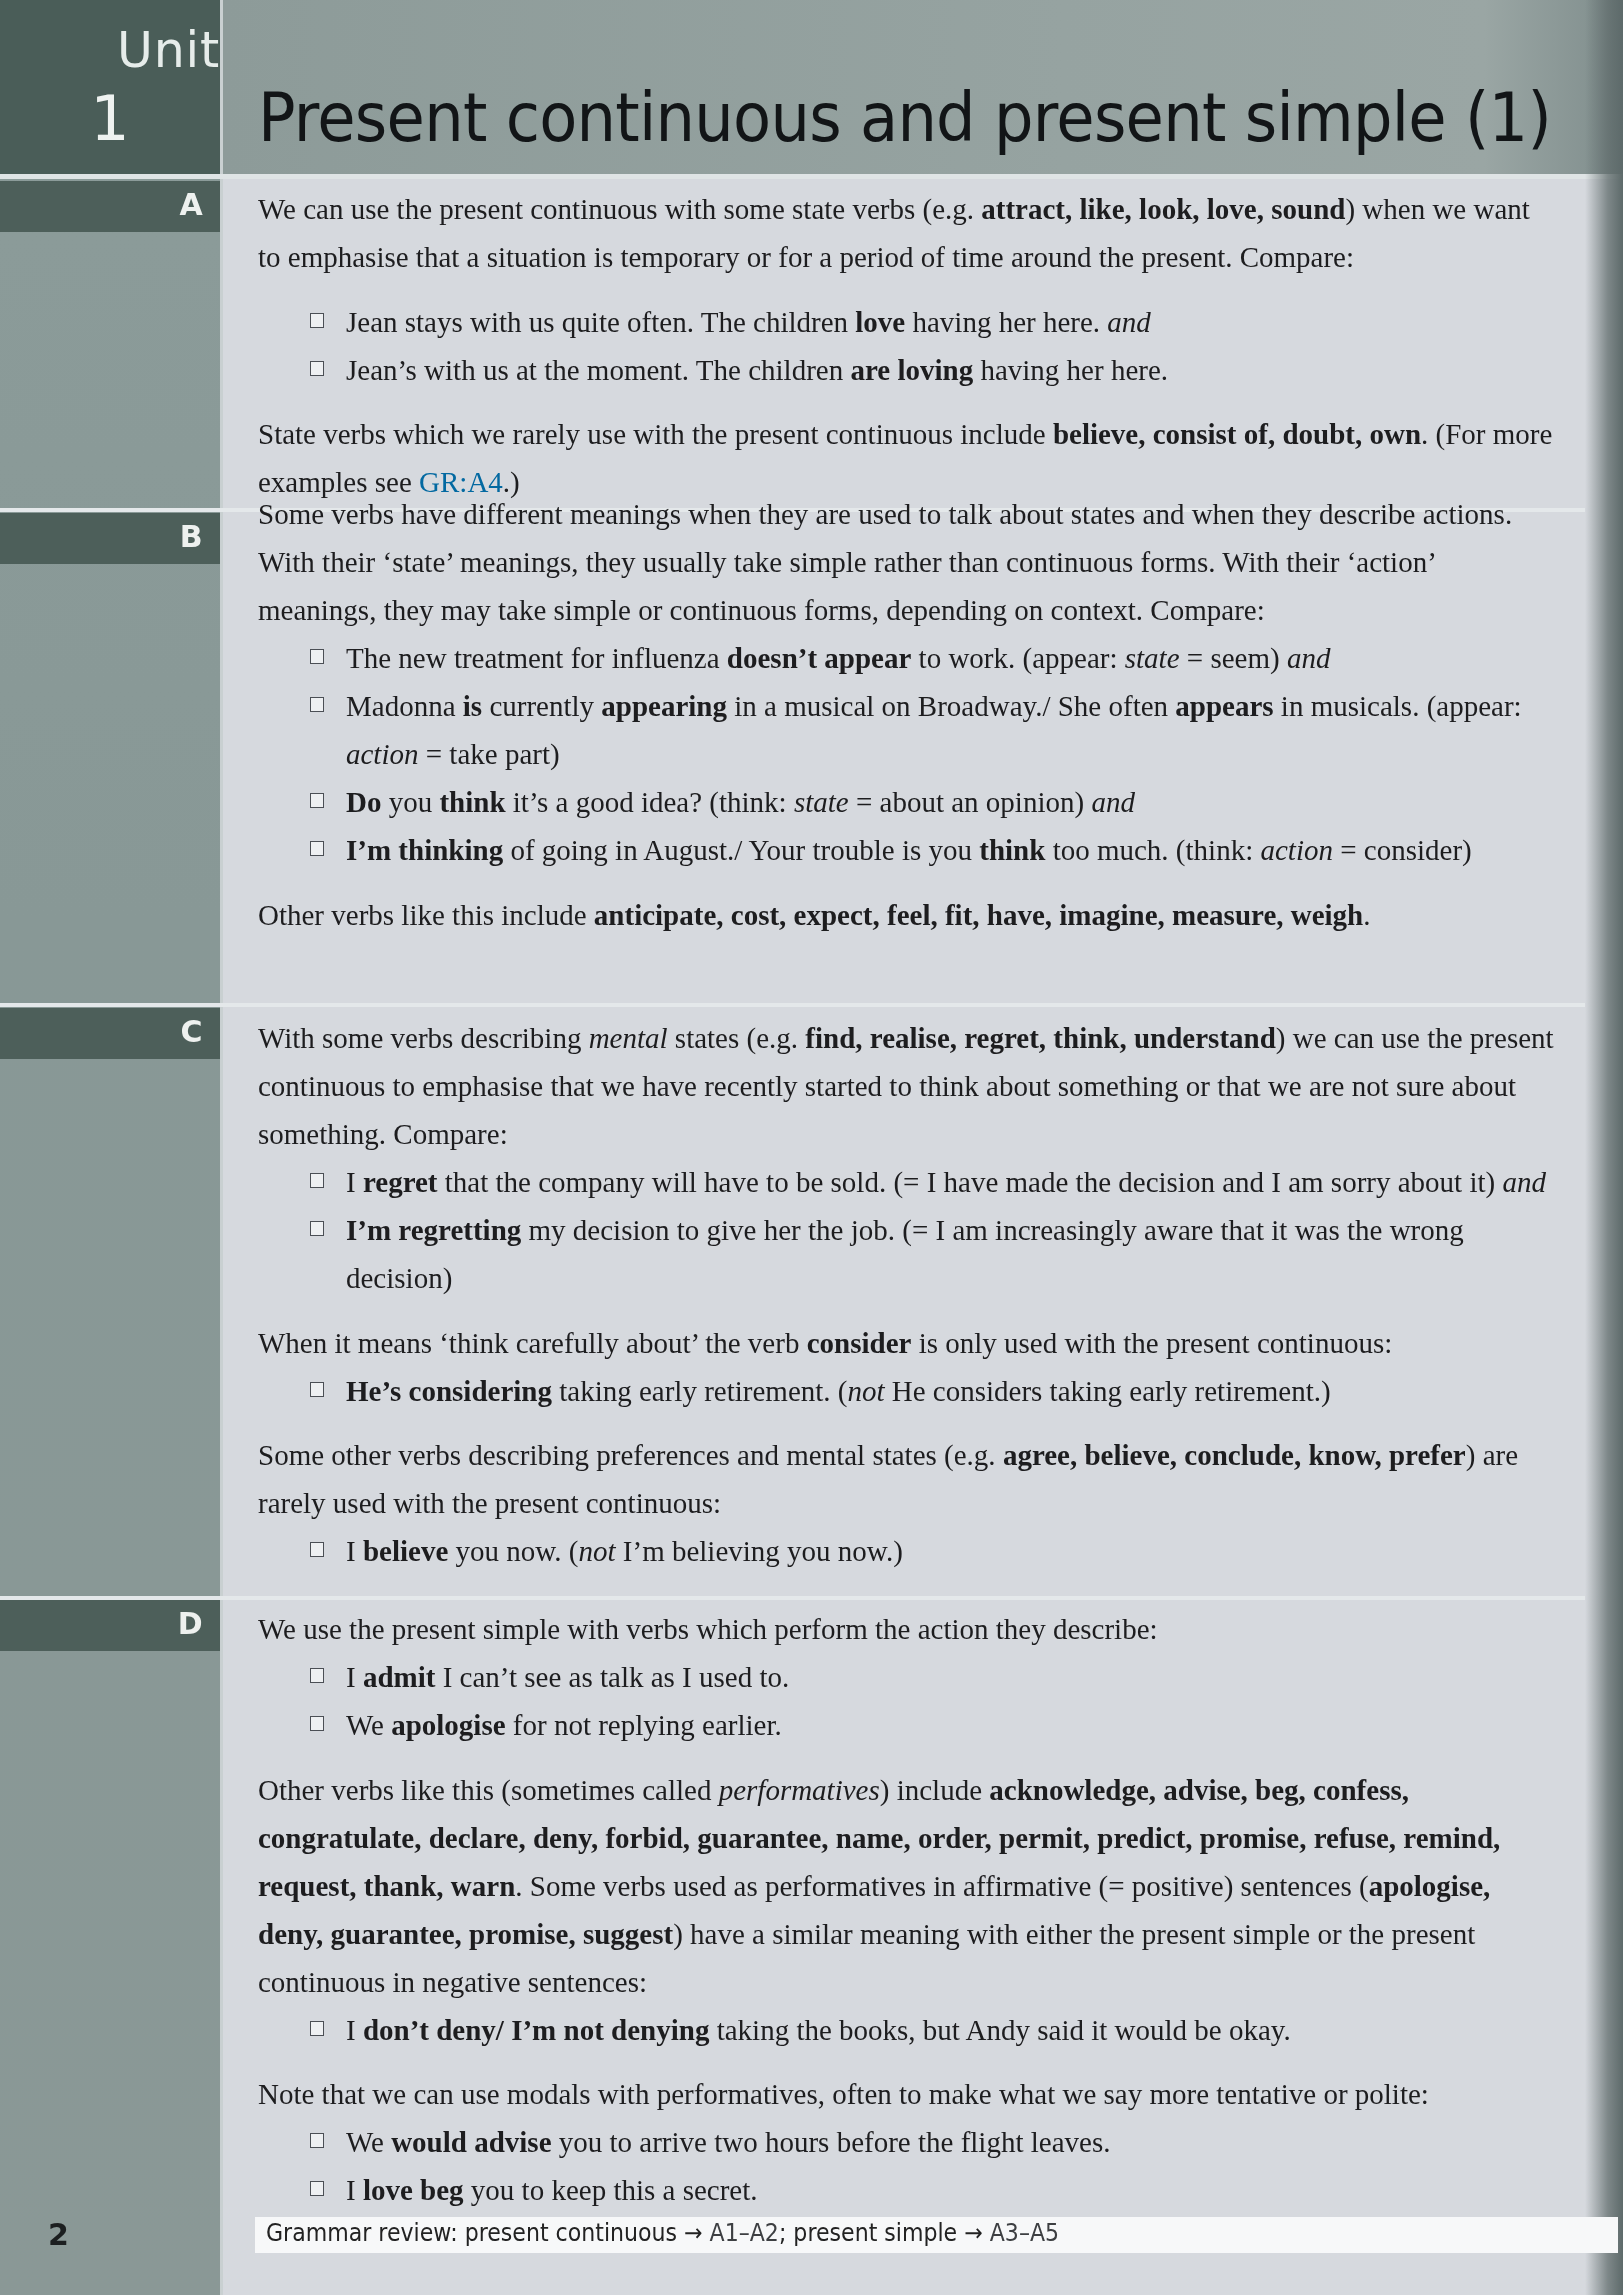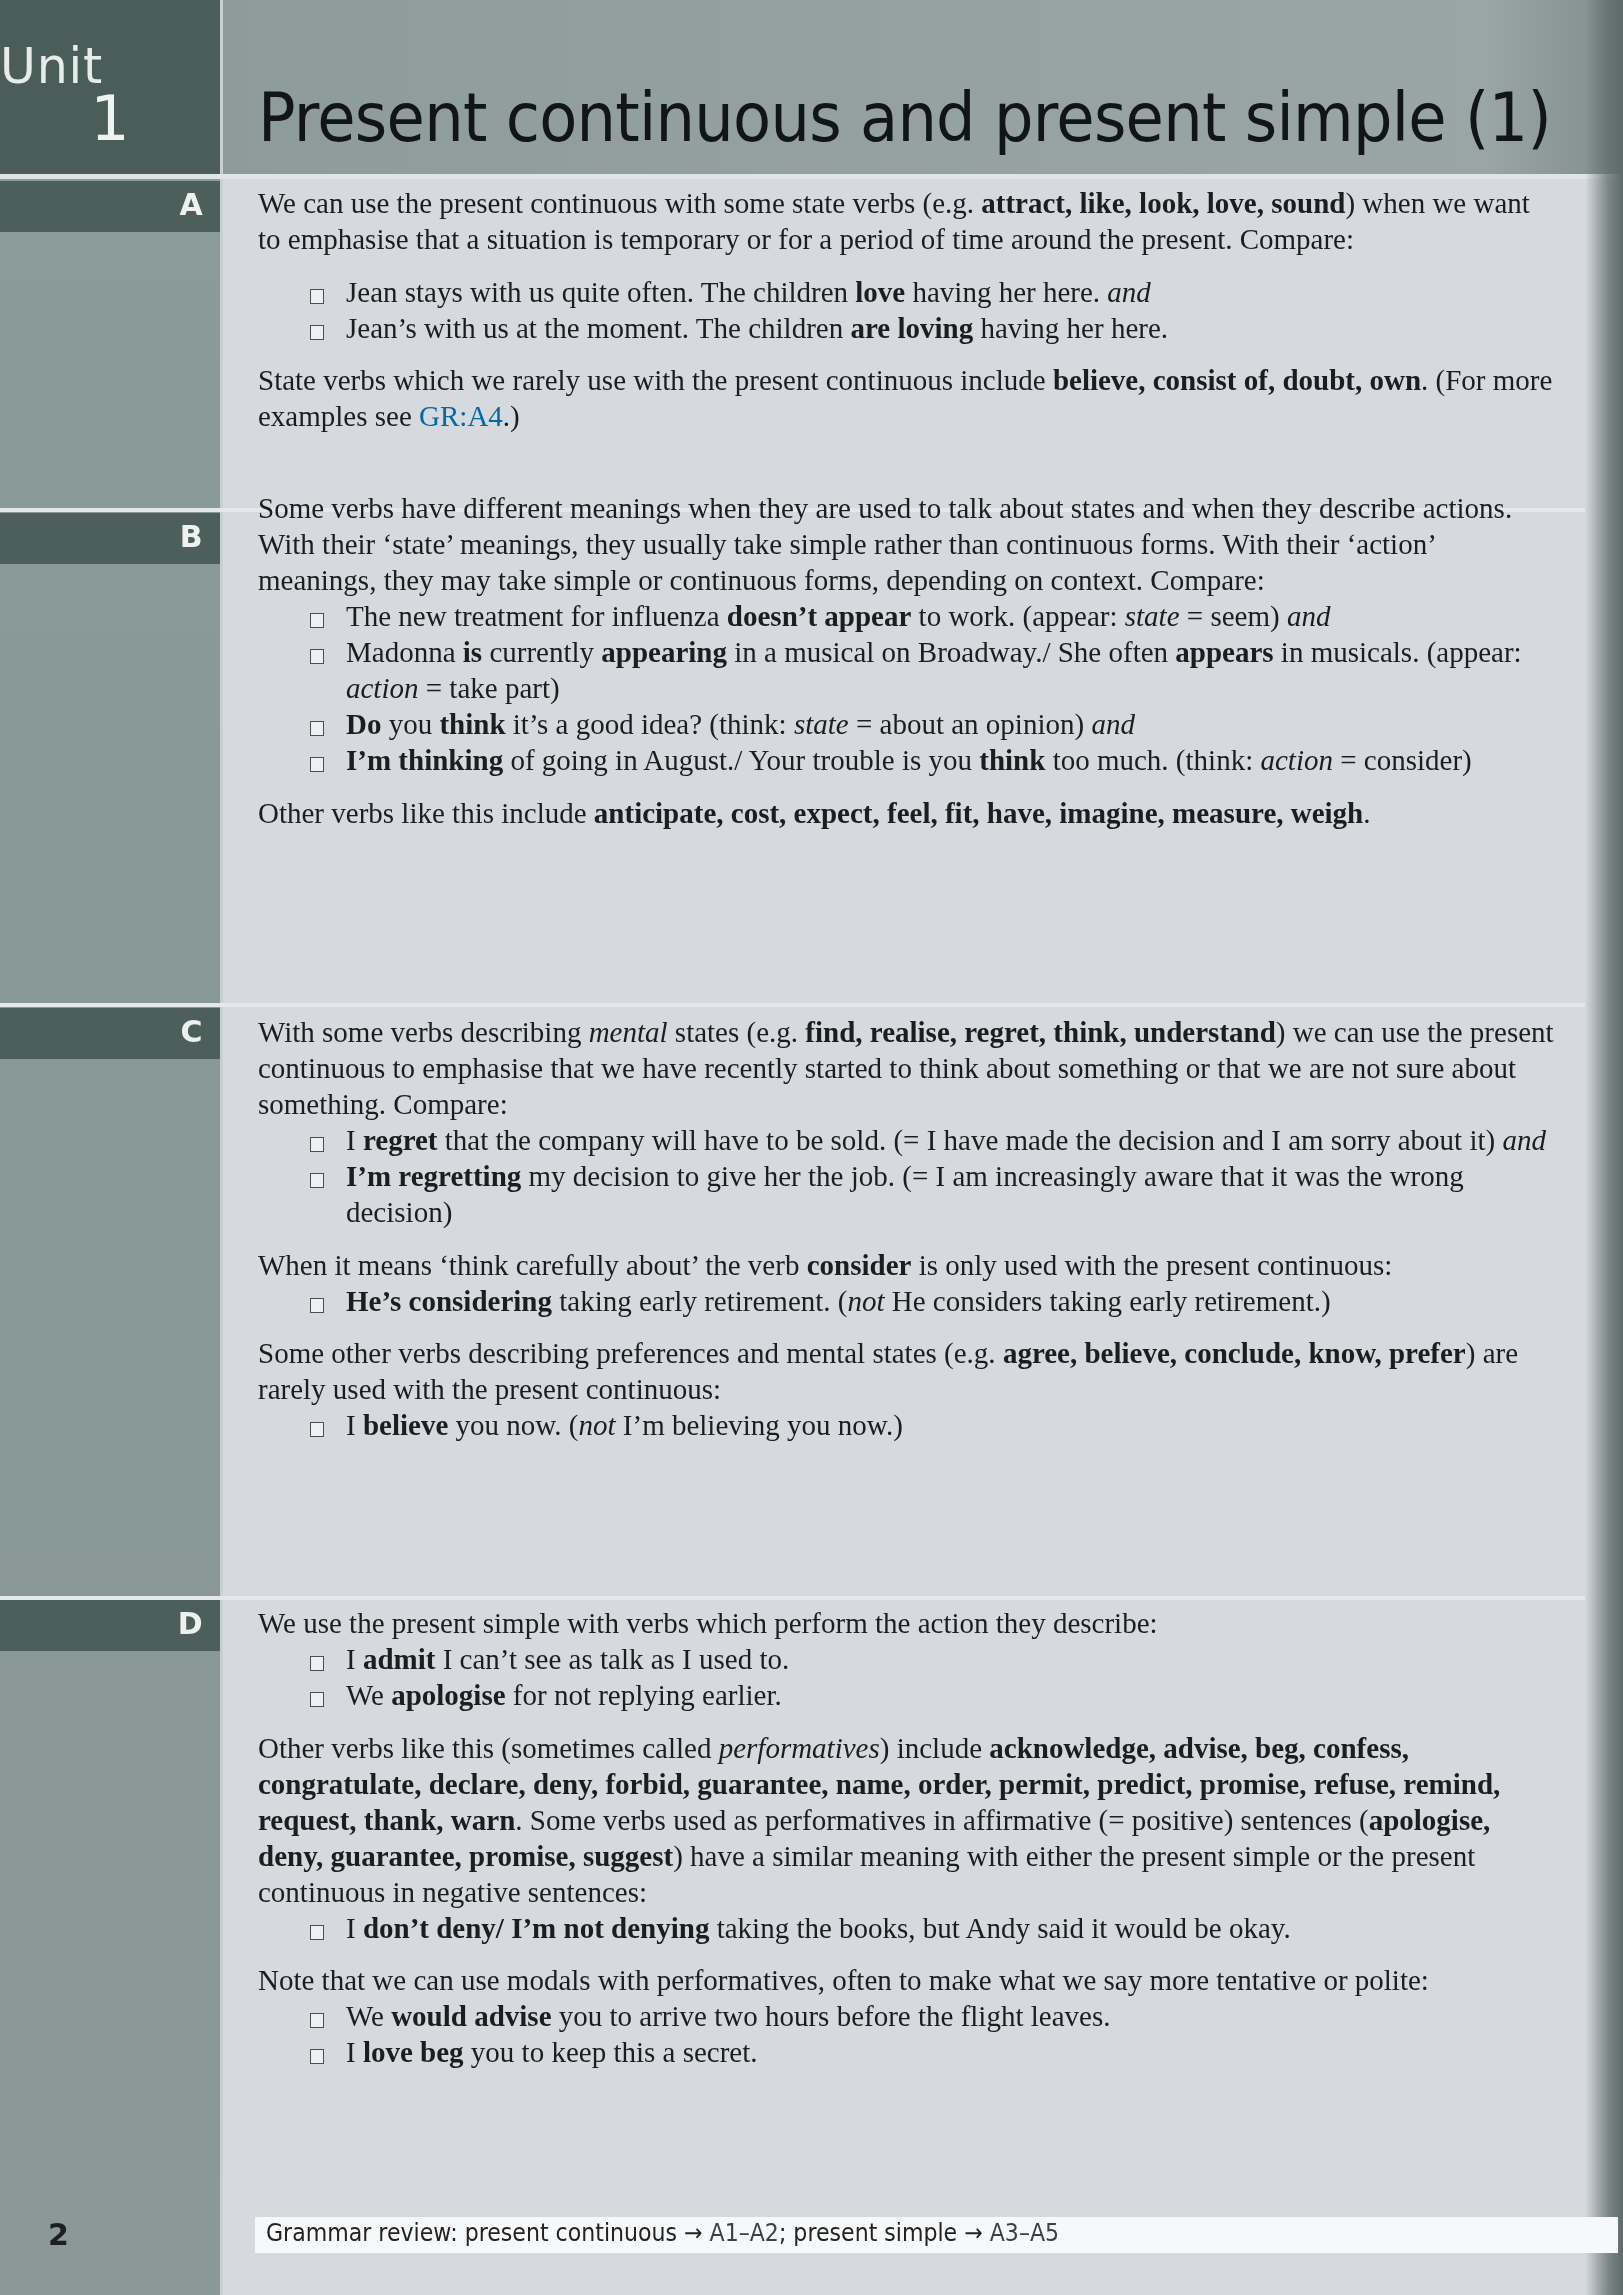--- a/index.html
+++ b/index.html
@@ -21,24 +21,23 @@
   
   .header-band {
     position: absolute; left: 223px; top: 0; width: 1401px; height: 174px;
     background: linear-gradient(90deg, #8d9b99 0%, #96a3a1 60%, #9aa6a4 90%, #7f8d8c 100%);
   }
   .unit-box {
     position: absolute; left: 0; top: 0; width: 220px; height: 174px;
     background: #4a5d58;
   }
   .unit-label {
-    position: absolute; left: 0; width: 220px; text-align: left; top: 22px;
+    position: absolute; left: 0; width: 220px; text-align: right; top: 22px;
     font-family: "DejaVu Sans", sans-serif; font-size: 49px; color: #e6ecea;
     letter-spacing: 0.8px;
-    margin-top: 16px;
   }
   .unit-number {
     position: absolute; left: 0; width: 220px; text-align: center; top: 82px;
     font-family: "DejaVu Sans", sans-serif; font-size: 62px; color: #eef2f0;
   }
   .page-title {
     position: absolute; left: 258px; top: 79px;
     font-family: "DejaVu Sans", sans-serif; font-size: 67px; color: #121517;
     letter-spacing: -0.8px; white-space: nowrap;
     transform: scaleX(0.93); transform-origin: left top;
@@ -60,21 +59,21 @@
     position: absolute; left: 0; width: 220px; height: 51px; background: #4d5f5a;
   }
   .sec-letter {
     position: absolute; right: 17.4px; top: 6.3px;
     font-family: "DejaVu Sans", sans-serif; font-size: 30px; color: #eef1ef;
     font-weight: bold;
   }
   
   .section-body {
     position: absolute; left: 258px; width: 1300px;
-    font-size: 29px; line-height: 36px;
+    font-size: 29px; line-height: 48px;
   }
   .para { margin: 0 0 16.6px 0; }
   .para.tight { margin-bottom: 0; }
   .example {
     position: relative; padding-left: 88px; margin: 0;
   }
   .checkbox {
     position: absolute; left: 52px; top: 15px; width: 13.5px; height: 15px;
     border: 1.6px solid #4b4f55; background: #eef0f2; box-sizing: border-box;
   }

